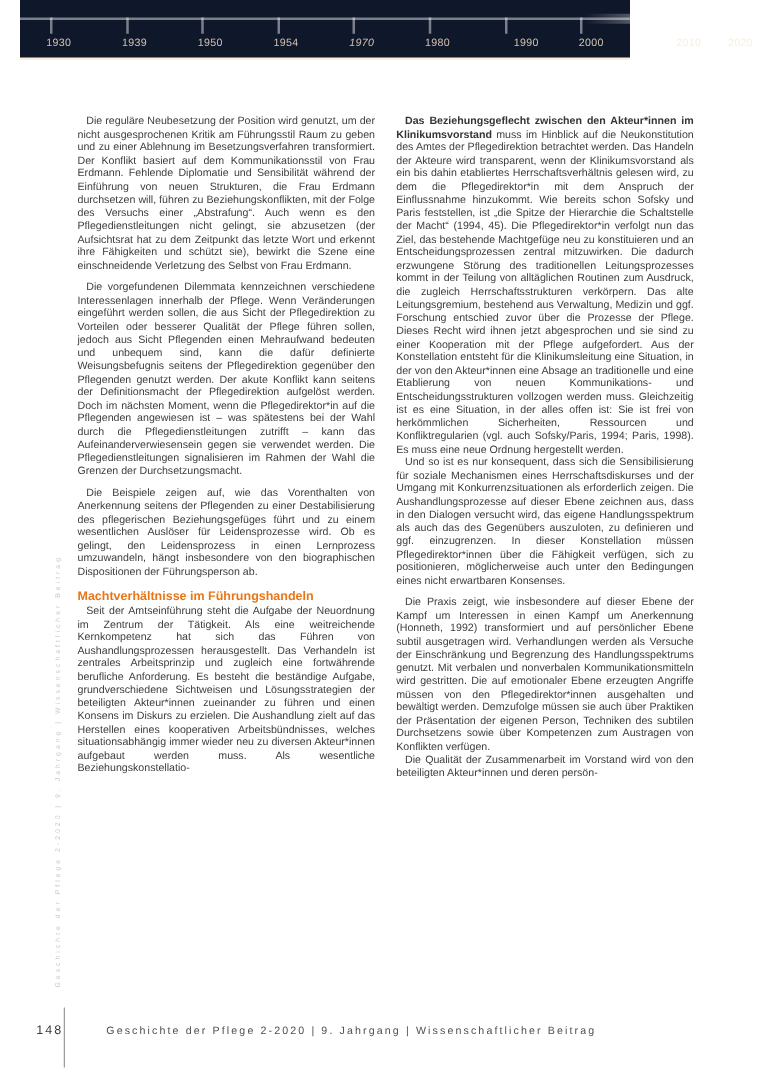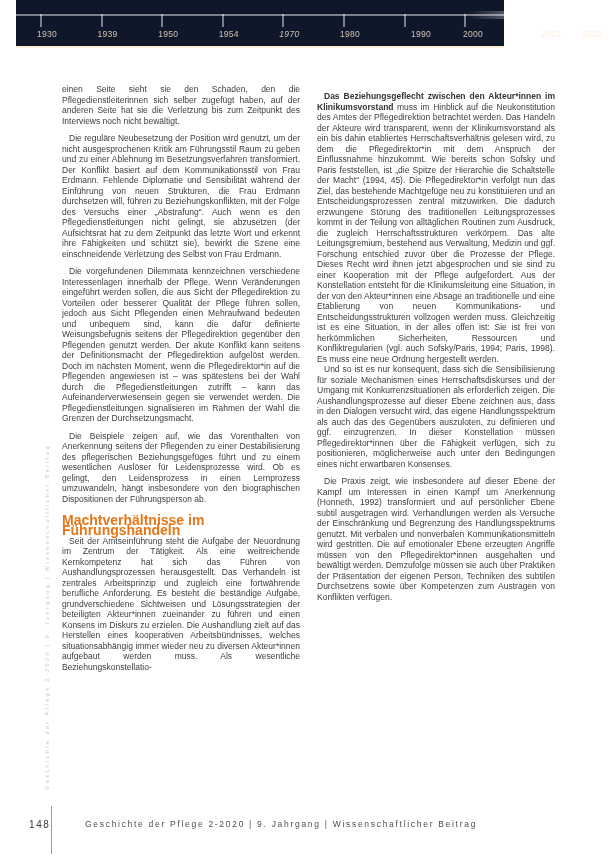--- a/index.html
+++ b/index.html
@@ -49,21 +49,21 @@
   }
   .col{width:238px;}
   .para{
     margin:0;font-size:8.5px;line-height:10.5px;text-align:justify;
     color:#3d3d3d;hyphens:auto;
   }
   .gap{margin-top:7px;}
   .ind{text-indent:7px;}
   .para b{font-weight:bold;color:#343434;}
   .subheading{
-    margin:10.5px 0 0 0;font-size:14px;line-height:10.5px;
+    margin:10.5px 0 0 0;font-size:10px;line-height:10.5px;
     font-weight:bold;color:#E87617;
   }
   
   .pageno{
     position:absolute;left:29px;top:819px;
     font-size:10px;letter-spacing:1.6px;color:#3a3a3a;
   }
   .footer-rule{
     position:absolute;left:51px;top:806px;width:1px;height:48px;
     background:#9c9c9c;
@@ -101,29 +101,29 @@
       <div class="tl-year" style="left: 556.4px;">2020</div>
     </div>
   <div class="tl-arrow-tail"></div>
   <div class="tl-arrow-head"></div>
 </header>
 
 <div class="margin-note">Geschichte der Pflege 2-2020 | 9. Jahrgang | Wissenschaftlicher Beitrag</div>
 
 <main class="columns">
   <section class="col">
-    <p class="para">einen Seite sieht sie den Schaden, den die Pflegedienstleiterinnen sich selber zugefügt haben, auf der anderen Seite hat sie die Verletzung bis zum Zeitpunkt des Interviews noch nicht bewältigt.</p>
     <p class="para gap ind">Die reguläre Neubesetzung der Position wird genutzt, um der nicht ausgesprochenen Kritik am Führungsstil Raum zu geben und zu einer Ablehnung im Besetzungsverfahren transformiert. Der Konflikt basiert auf dem Kommunikationsstil von Frau Erdmann. Fehlende Diplomatie und Sensibilität während der Einführung von neuen Strukturen, die Frau Erdmann durchsetzen will, führen zu Beziehungskonflikten, mit der Folge des Versuchs einer „Abstrafung“. Auch wenn es den Pflegedienstleitungen nicht gelingt, sie abzusetzen (der Aufsichtsrat hat zu dem Zeitpunkt das letzte Wort und erkennt ihre Fähigkeiten und schützt sie), bewirkt die Szene eine einschneidende Verletzung des Selbst von Frau Erdmann.</p>
     <p class="para gap ind">Die vorgefundenen Dilemmata kennzeichnen verschiedene Interessenlagen innerhalb der Pflege. Wenn Veränderungen eingeführt werden sollen, die aus Sicht der Pflegedirektion zu Vorteilen oder besserer Qualität der Pflege führen sollen, jedoch aus Sicht Pflegenden einen Mehraufwand bedeuten und unbequem sind, kann die dafür definierte Weisungsbefugnis seitens der Pflegedirektion gegenüber den Pflegenden genutzt werden. Der akute Konflikt kann seitens der Definitionsmacht der Pflegedirektion aufgelöst werden. Doch im nächsten Moment, wenn die Pflegedirektor*in auf die Pflegenden angewiesen ist – was spätestens bei der Wahl durch die Pflegedienstleitungen zutrifft – kann das Aufeinanderverwiesensein gegen sie verwendet werden. Die Pflegedienstleitungen signalisieren im Rahmen der Wahl die Grenzen der Durchsetzungsmacht.</p>
     <p class="para gap ind">Die Beispiele zeigen auf, wie das Vorenthalten von Anerkennung seitens der Pflegenden zu einer Destabilisierung des pflegerischen Beziehungsgefüges führt und zu einem wesentlichen Auslöser für Leidensprozesse wird. Ob es gelingt, den Leidensprozess in einen Lernprozess umzuwandeln, hängt insbesondere von den biographischen Dispositionen der Führungsperson ab.</p>
     <h3 class="subheading">Machtverhältnisse im Führungshandeln</h3>
     <p class="para ind">Seit der Amtseinführung steht die Aufgabe der Neuordnung im Zentrum der Tätigkeit. Als eine weitreichende Kernkompetenz hat sich das Führen von Aushandlungsprozessen herausgestellt. Das Verhandeln ist zentrales Arbeitsprinzip und zugleich eine fortwährende berufliche Anforderung. Es besteht die beständige Aufgabe, grundverschiedene Sichtweisen und Lösungsstrategien der beteiligten Akteur*innen zueinander zu führen und einen Konsens im Diskurs zu erzielen. Die Aushandlung zielt auf das Herstellen eines kooperativen Arbeitsbündnisses, welches situationsabhängig immer wieder neu zu diversen Akteur*innen aufgebaut werden muss. Als wesentliche Beziehungskonstellatio-</p>
   </section>
   <section class="col">
     <p class="para gap ind"><b>Das Beziehungsgeflecht zwischen den Akteur*innen im Klinikumsvorstand</b><span> muss im Hinblick auf die Neukonstitution des Amtes der Pflegedirektion betrachtet werden. Das Handeln der Akteure wird transparent, wenn der Klinikumsvorstand als ein bis dahin etabliertes Herrschaftsverhältnis gelesen wird, zu dem die Pflegedirektor*in mit dem Anspruch der Einflussnahme hinzukommt. Wie bereits schon Sofsky und Paris feststellen, ist „die Spitze der Hierarchie die Schaltstelle der Macht“ (1994, 45). Die Pflegedirektor*in verfolgt nun das Ziel, das bestehende Machtgefüge neu zu konstituieren und an Entscheidungsprozessen zentral mitzuwirken. Die dadurch erzwungene Störung des traditionellen Leitungsprozesses kommt in der Teilung von alltäglichen Routinen zum Ausdruck, die zugleich Herrschaftsstrukturen verkörpern. Das alte Leitungsgremium, bestehend aus Verwaltung, Medizin und ggf. Forschung entschied zuvor über die Prozesse der Pflege. Dieses Recht wird ihnen jetzt abgesprochen und sie sind zu einer Kooperation mit der Pflege aufgefordert. Aus der Konstellation entsteht für die Klinikumsleitung eine Situation, in der von den Akteur*innen eine Absage an traditionelle und eine Etablierung von neuen Kommunikations- und Entscheidungsstrukturen vollzogen werden muss. Gleichzeitig ist es eine Situation, in der alles offen ist: Sie ist frei von herkömmlichen Sicherheiten, Ressourcen und Konfliktregularien (vgl. auch Sofsky/Paris, 1994; Paris, 1998). Es muss eine neue Ordnung hergestellt werden.</span></p>
     <p class="para ind">Und so ist es nur konsequent, dass sich die Sensibilisierung für soziale Mechanismen eines Herrschaftsdiskurses und der Umgang mit Konkurrenzsituationen als erforderlich zeigen. Die Aushandlungsprozesse auf dieser Ebene zeichnen aus, dass in den Dialogen versucht wird, das eigene Handlungsspektrum als auch das des Gegenübers auszuloten, zu definieren und ggf. einzugrenzen. In dieser Konstellation müssen Pflegedirektor*innen über die Fähigkeit verfügen, sich zu positionieren, möglicherweise auch unter den Bedingungen eines nicht erwartbaren Konsenses.</p>
     <p class="para gap ind">Die Praxis zeigt, wie insbesondere auf dieser Ebene der Kampf um Interessen in einen Kampf um Anerkennung (Honneth, 1992) transformiert und auf persönlicher Ebene subtil ausgetragen wird. Verhandlungen werden als Versuche der Einschränkung und Begrenzung des Handlungsspektrums genutzt. Mit verbalen und nonverbalen Kommunikationsmitteln wird gestritten. Die auf emotionaler Ebene erzeugten Angriffe müssen von den Pflegedirektor*innen ausgehalten und bewältigt werden. Demzufolge müssen sie auch über Praktiken der Präsentation der eigenen Person, Techniken des subtilen Durchsetzens sowie über Kompetenzen zum Austragen von Konflikten verfügen.</p>
+    <p class="para ind">Die Qualität der Zusammenarbeit im Vorstand wird von den beteiligten Akteur*innen und deren persön-</p>
   </section>
 </main>
 
 <span class="pageno">148</span>
 <span class="footer-rule"></span>
 <span class="journal">Geschichte der Pflege 2-2020 | 9. Jahrgang | Wissenschaftlicher Beitrag</span>
 
 </body></html>

